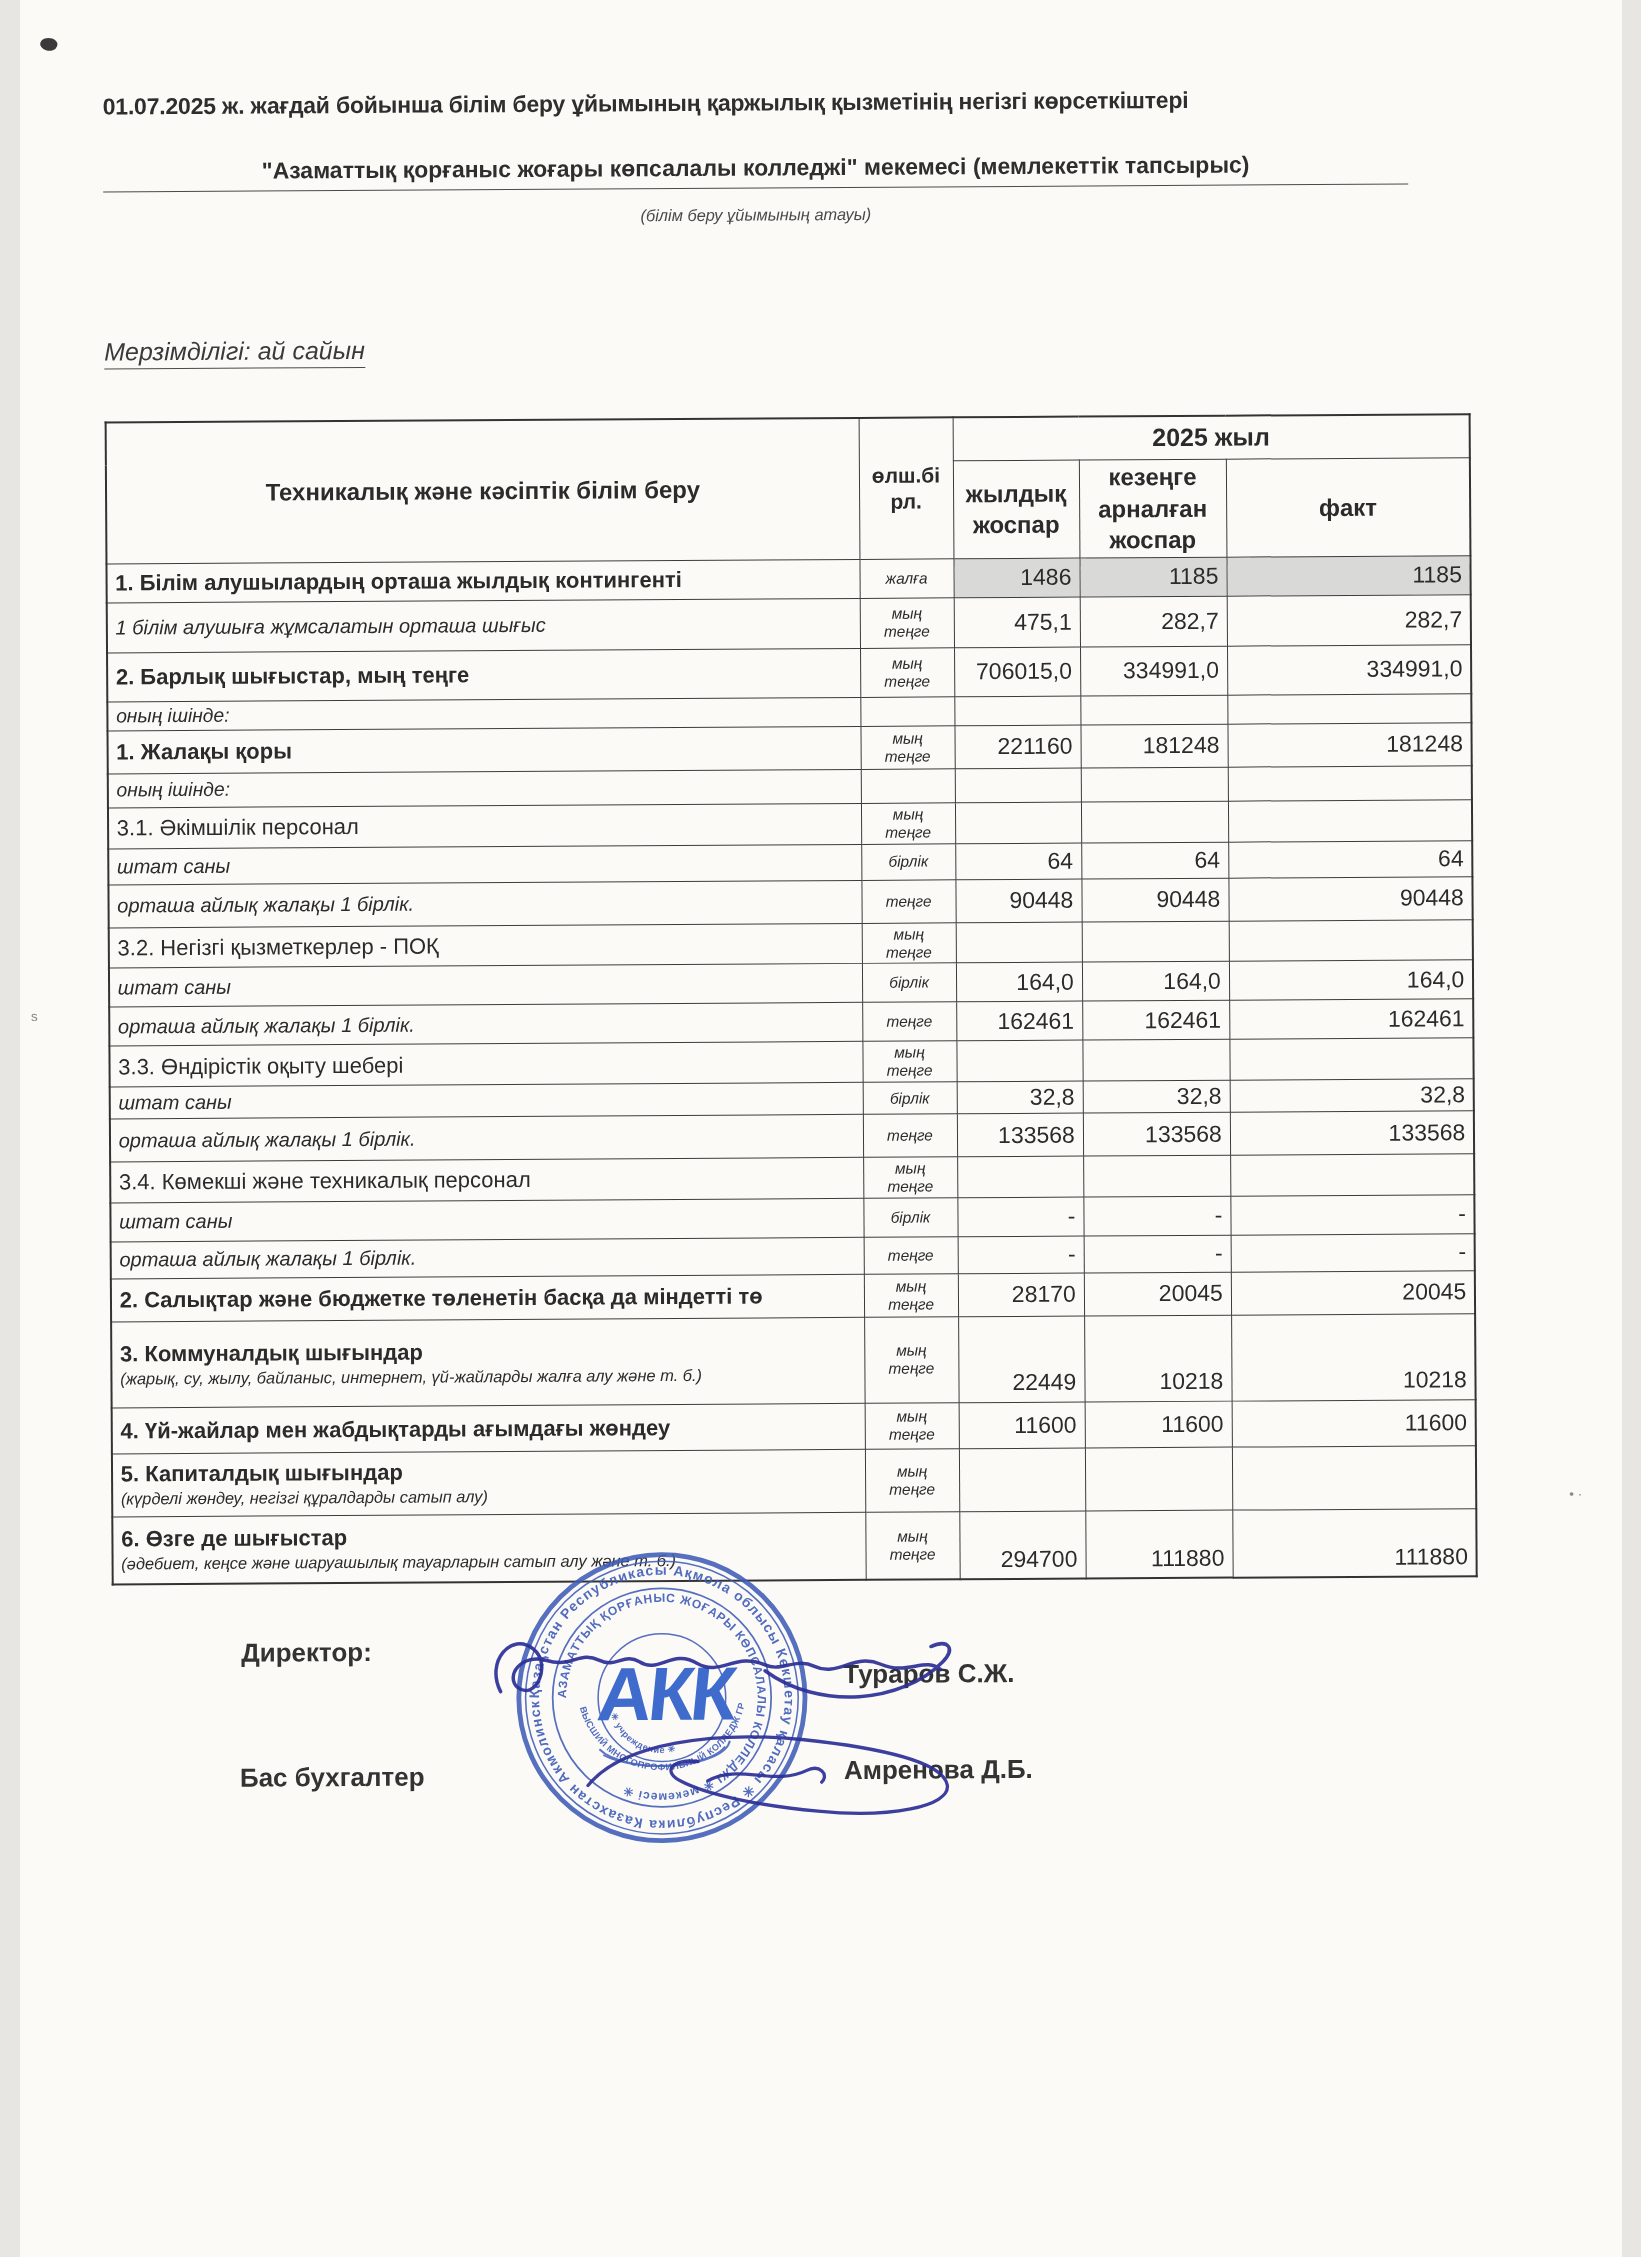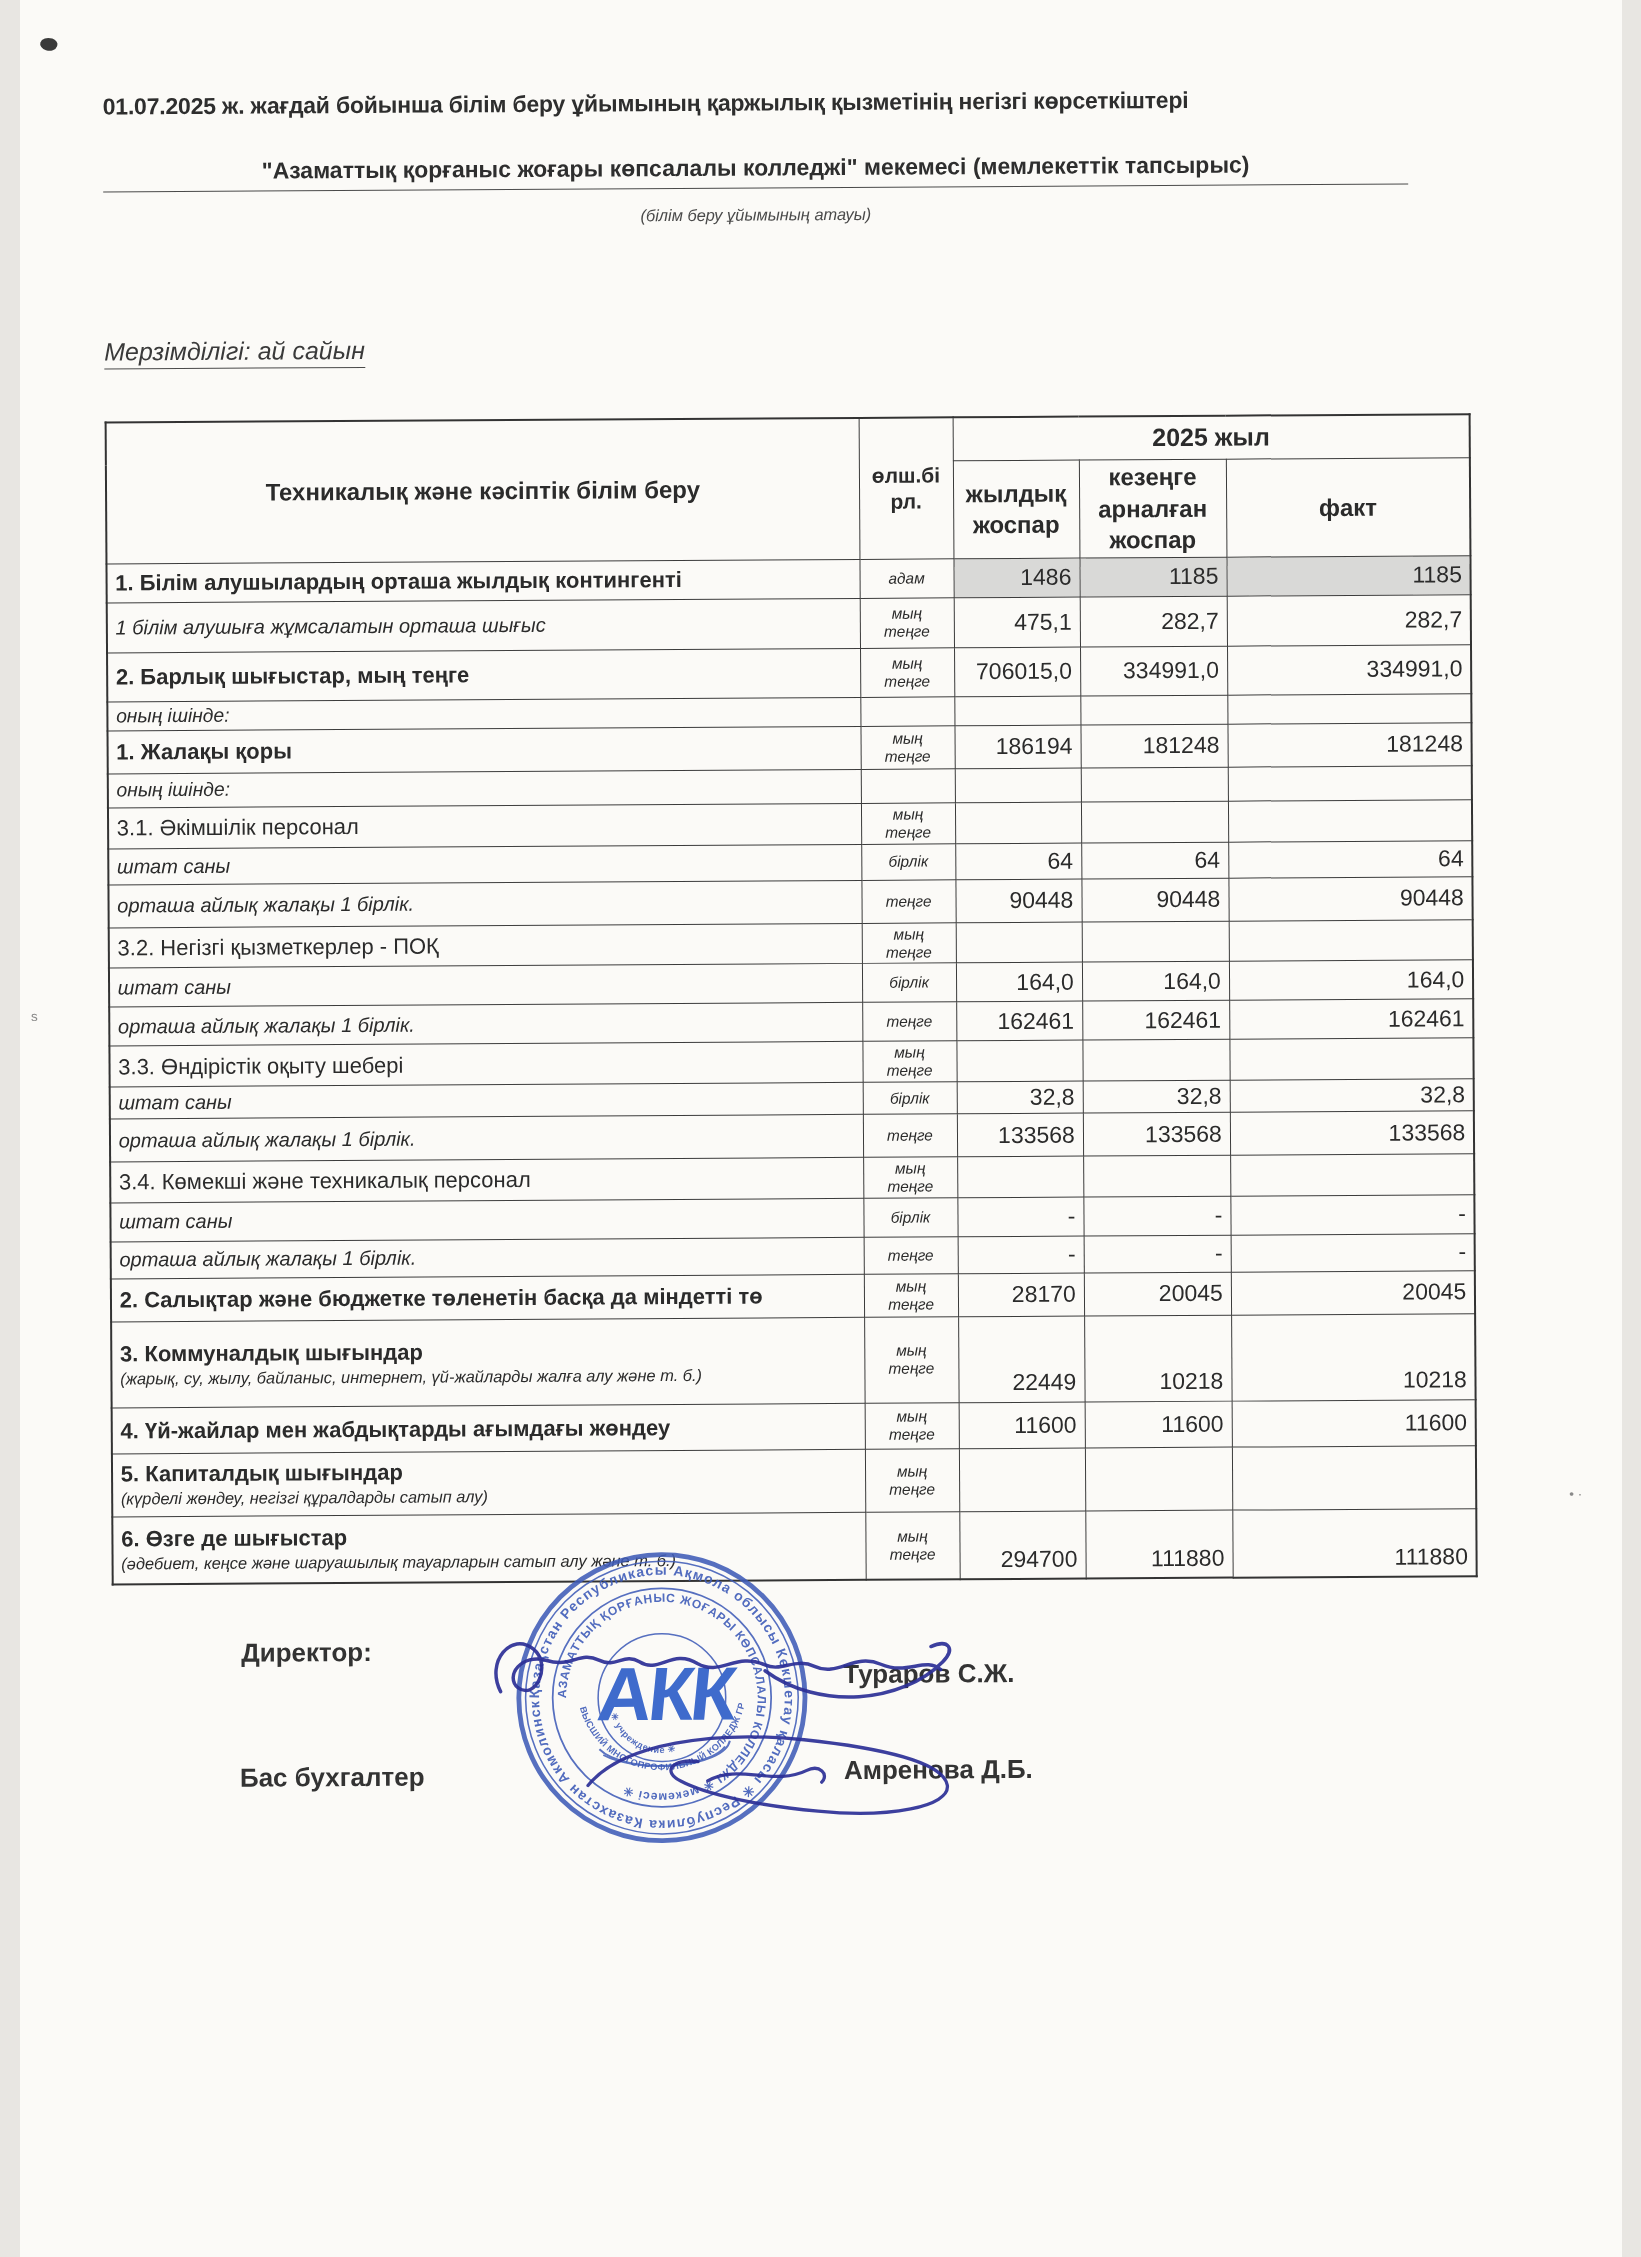--- a/index.html
+++ b/index.html
@@ -100,21 +100,21 @@
           <th class="h-col">жылдық жоспар</th>
           <th class="h-col">кезеңге арналған жоспар</th>
           <th class="h-col">факт</th>
         </tr>
       </thead>
       <tbody>
           <tr style="height: 39px;">
             <td class="c-label bold">
               <div class="lbl">1. Білім алушылардың орташа жылдық контингенті</div>
             </td>
-            <td class="c-unit">адам</td>
+            <td class="c-unit">жалға</td>
             <td class="c-val shaded">1486</td>
             <td class="c-val shaded">1185</td>
             <td class="c-val shaded">1185</td>
           </tr>
           <tr style="height: 50px;">
             <td class="c-label italic">
               <div class="lbl">1 білім алушыға жұмсалатын орташа шығыс</div>
             </td>
             <td class="c-unit">мың теңге</td>
             <td class="c-val">475,1</td>
@@ -137,21 +137,21 @@
             <td class="c-unit"></td>
             <td class="c-val"></td>
             <td class="c-val"></td>
             <td class="c-val"></td>
           </tr>
           <tr style="height: 43px;">
             <td class="c-label bold">
               <div class="lbl">1. Жалақы қоры</div>
             </td>
             <td class="c-unit">мың теңге</td>
-            <td class="c-val">186194</td>
+            <td class="c-val">221160</td>
             <td class="c-val">181248</td>
             <td class="c-val">181248</td>
           </tr>
           <tr style="height: 34px;">
             <td class="c-label italic-small">
               <div class="lbl">оның ішінде:</div>
             </td>
             <td class="c-unit"></td>
             <td class="c-val"></td>
             <td class="c-val"></td>

